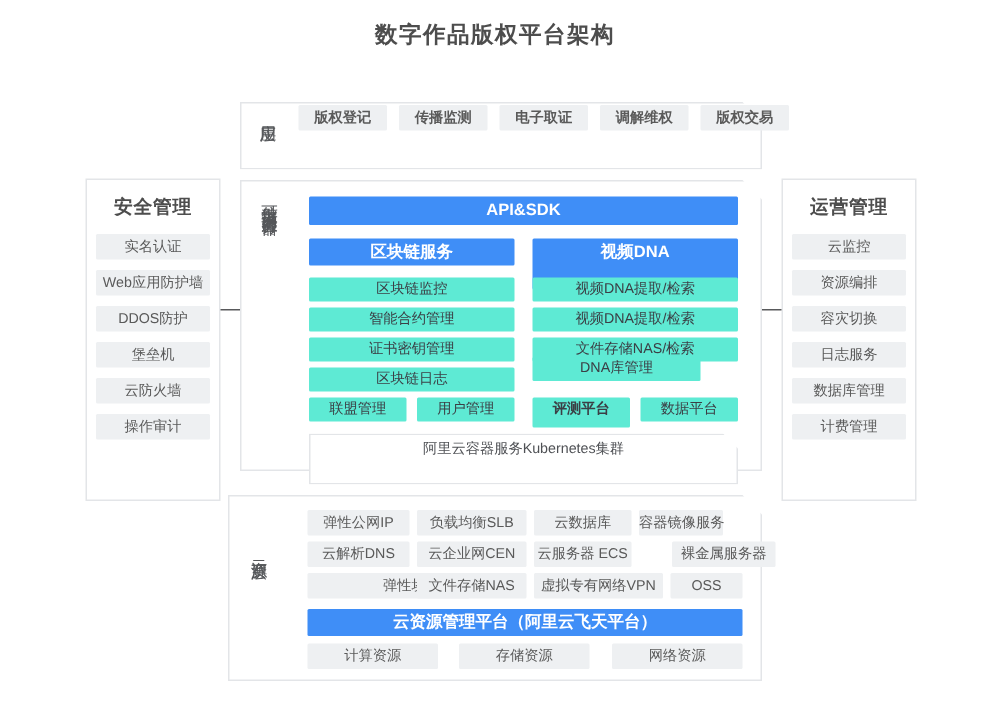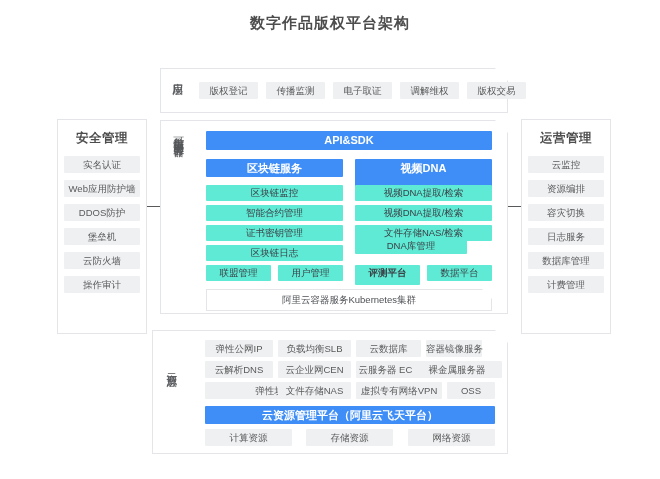--- a/index.html
+++ b/index.html
@@ -152,21 +152,21 @@
   </div>
   <div class="arrow left" style="left:497px;top:202px;width:24px;">
     <div class="shaft"></div>
       <div class="head"></div>
   </div>
 
   <div class="panel cut" style="left:160px;top:68px;width:348px;height:45px;"></div>
 
   <div class="vlabel" style="left:171px;top:74px;">应用层</div>
 
-  <div class="app-row" style="left:199px;top:82px;">
+  <div class="app-row" style="left:199px;top:70px;font-weight:bold;">
     <div class="app-chip">版权登记</div>
     <div class="app-chip">传播监测</div>
     <div class="app-chip">电子取证</div>
     <div class="app-chip">调解维权</div>
     <div class="app-chip">版权交易</div>
   </div>
 
   <div class="panel cut" style="left:160px;top:120px;width:348px;height:194px;"></div>
 
   <div class="vlabel" style="left:172px;top:128px;">可信数据内容平台服务器</div>
@@ -183,35 +183,35 @@
   <div class="bar-lblue" style="left:206px;top:265px;width:65px;height:16px;line-height:16px;">联盟管理</div>
   <div class="bar-lblue" style="left:278px;top:265px;width:65px;height:16px;line-height:16px;">用户管理</div>
 
   <div class="bar-lblue" style="left:355px;top:185px;width:137px;height:16px;line-height:16px;">视频DNA提取/检索</div>
   <div class="bar-lblue" style="left:355px;top:205px;width:137px;height:16px;line-height:16px;">视频DNA提取/检索</div>
   <div class="bar-lblue" style="left:355px;top:225px;width:137px;height:16px;line-height:16px;">文件存储NAS/检索</div>
   <div class="bar-lblue" style="left:355px;top:238px;width:112px;height:16px;line-height:16px;">DNA库管理</div>
   <div class="bar-lblue" style="left:355px;top:265px;width:65px;height:20px;line-height:16px;font-weight:bold;">评测平台</div>
   <div class="bar-lblue" style="left:427px;top:265px;width:65px;height:16px;line-height:16px;">数据平台</div>
 
-  <div class="k8s" style="left:206px;top:289px;width:286px;height:22px;line-height:19px;">阿里云容器服务Kubernetes集群</div>
+  <div class="k8s" style="left:206px;top:289px;width:286px;height:34px;line-height:19px;">阿里云容器服务Kubernetes集群</div>
 
   <div class="panel cut" style="left:152px;top:330px;width:356px;height:124px;"></div>
 
   <div class="vlabel" style="left:165px;top:365px;">云资源层</div>
 
   <div class="res-chip" style="left:205px;top:340px;width:68px;">弹性公网IP</div>
   <div class="res-chip" style="left:278px;top:340px;width:73px;">负载均衡SLB</div>
   <div class="res-chip" style="left:356px;top:340px;width:65px;">云数据库</div>
   <div class="res-chip" style="left:426px;top:340px;width:56px;">容器镜像服务</div>
 
   <div class="res-chip" style="left:205px;top:361px;width:68px;">云解析DNS</div>
   <div class="res-chip" style="left:278px;top:361px;width:73px;">云企业网CEN</div>
   <div class="res-chip" style="left:356px;top:361px;width:65px;">云服务器 ECS</div>
-  <div class="res-chip" style="left:412px;top:361px;width:90px;">裸金属服务器</div>
+  <div class="res-chip" style="left:448px;top:361px;width:69px;">裸金属服务器</div>
 
   <div class="res-chip" style="left:205px;top:382px;width:68px;padding-left:40px;">弹性块存储</div>
   <div class="res-chip" style="left:278px;top:382px;width:73px;">文件存储NAS</div>
   <div class="res-chip" style="left:356px;top:382px;width:86px;">虚拟专有网络VPN</div>
   <div class="res-chip" style="left:447px;top:382px;width:48px;">OSS</div>
 
   <div class="bar-blue" style="left:205px;top:406px;width:290px;height:18px;line-height:18px;">云资源管理平台（阿里云飞天平台）</div>
 
   <div class="res-chip" style="left:205px;top:429px;width:87px;">计算资源</div>
   <div class="res-chip" style="left:306px;top:429px;width:87px;">存储资源</div>

